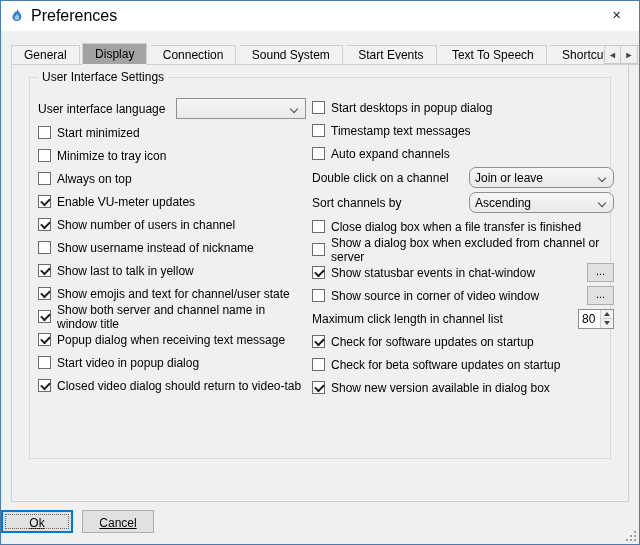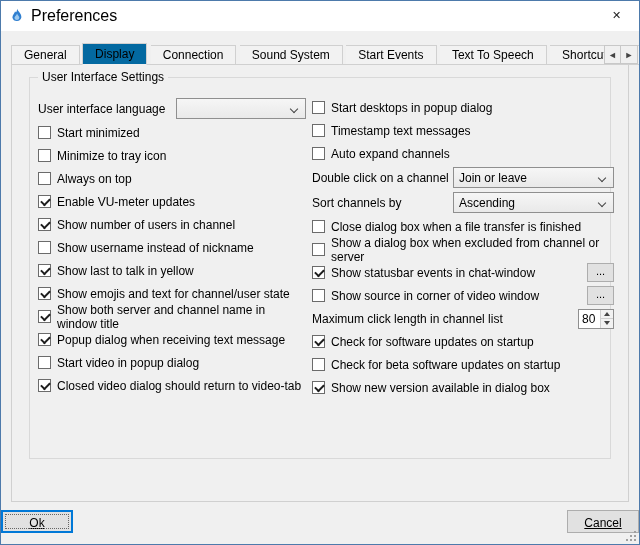--- a/index.html
+++ b/index.html
@@ -30,21 +30,21 @@
     white-space:nowrap; overflow:hidden;
   }
   .tab {
     display:inline-block; vertical-align:bottom;
     height:20px; line-height:19px; padding:0 12px;
     background:#f2f2f2; border:1px solid #d0d0d0; border-left-width:0;
     font-size:12px; position:relative;
   }
   .tab:first-child { border-left-width:1px; }
   .tab.active {
-    height:22px; line-height:21px; background:#0369a1;
+    height:22px; line-height:21px; background:#a3a3a3;
     border-left-width:1px; border-bottom-color:#f0f0f0; z-index:3;
     margin-left:-1px;
   }
   .tab-scroll {
     position:absolute; top:44px; right:1px; display:flex; z-index:4;
   }
   .tab-scroll .sbtn {
     width:17px; height:19px; background:#f0f0f0; border:1px solid #c8c8c8;
     display:flex; align-items:center; justify-content:center;
     font-size:9px; color:#444;
@@ -94,21 +94,21 @@
     background:linear-gradient(#f6f6f6,#e9e9e9);
     display:flex; align-items:center; padding-left:5px; position:relative;
   }
   .combo .combo-val { font-size:12px; }
   .chev {
     position:absolute; right:8px; top:7px; width:6px; height:6px;
     border-left:1px solid #444; border-bottom:1px solid #444;
     transform:rotate(-45deg);
   }
   .lang-combo { width:130px; margin-left:auto; }
-  .right-combo { width:161px; margin-left:auto; }
+  .right-combo { width:145px; margin-left:auto;border-radius:7px; }
 
   
   .more-btn {
     margin-left:auto; width:27px; height:19px;
     background:#e1e1e1; border:1px solid #adadad;
     font-size:11px; line-height:14px; text-align:center; cursor:default;
   }
 
   
   .spin {
@@ -118,21 +118,21 @@
   .spin .val { flex:1; padding:2px 0 0 3px; font-size:12px; }
   .spin .btns { width:13px; display:flex; flex-direction:column; border-left:1px solid #cfcfcf; }
   .spin .sb { flex:1; display:flex; align-items:center; justify-content:center; background:#f2f2f2; }
   .spin .sb + .sb { border-top:1px solid #cfcfcf; }
   .tri-up { width:0; height:0; border-left:3px solid transparent; border-right:3px solid transparent; border-bottom:4px solid #444; }
   .tri-dn { width:0; height:0; border-left:3px solid transparent; border-right:3px solid transparent; border-top:4px solid #444; }
 
   
   .btnrow {
     position:absolute; bottom:11px; left:0; right:0;
-    display:flex; justify-content:space-between; gap:9px;
+    display:flex; justify-content:flex-start; gap:9px;
   }
   .btn {
     min-width:72px; height:23px; background:#e1e1e1; border:1px solid #adadad;
     font:12px "Liberation Sans", sans-serif; position:relative; cursor:default;
     text-align:center; padding-top:3px;
   }
   .btn .btn-label { text-decoration:underline; }
   .btn.default { border:1px solid #0078d7; box-shadow:inset 0 0 0 1px #0078d7; }
   .btn.default::after {
     content:""; position:absolute; inset:3px; border:1px dotted #666;

